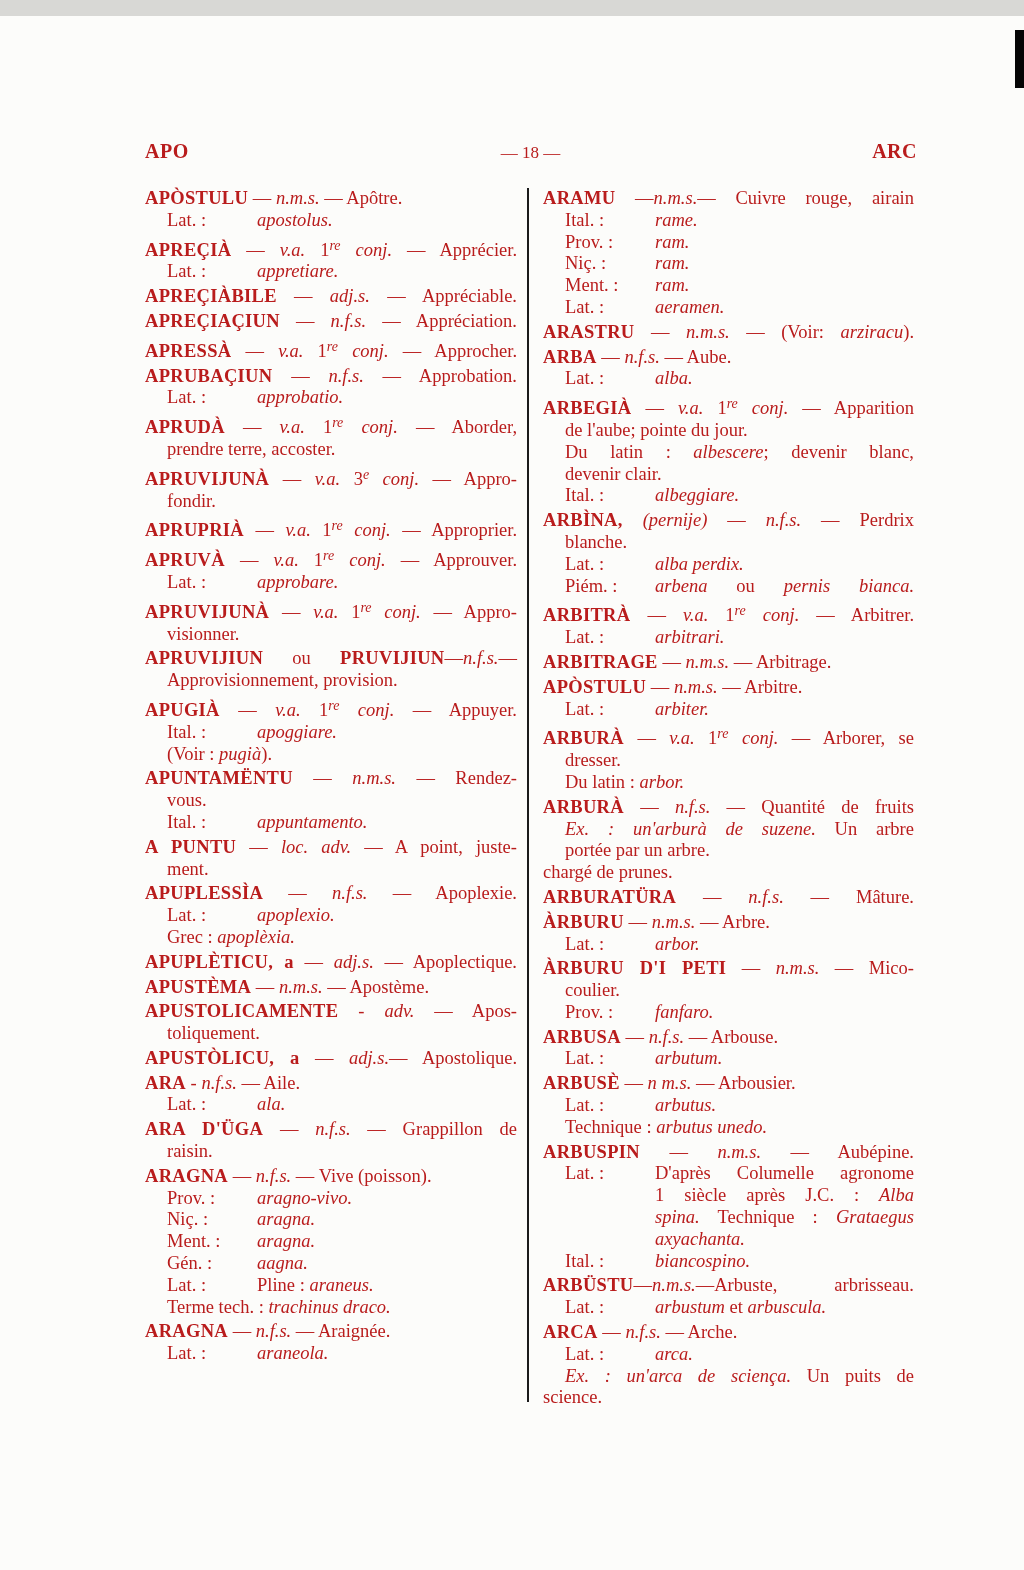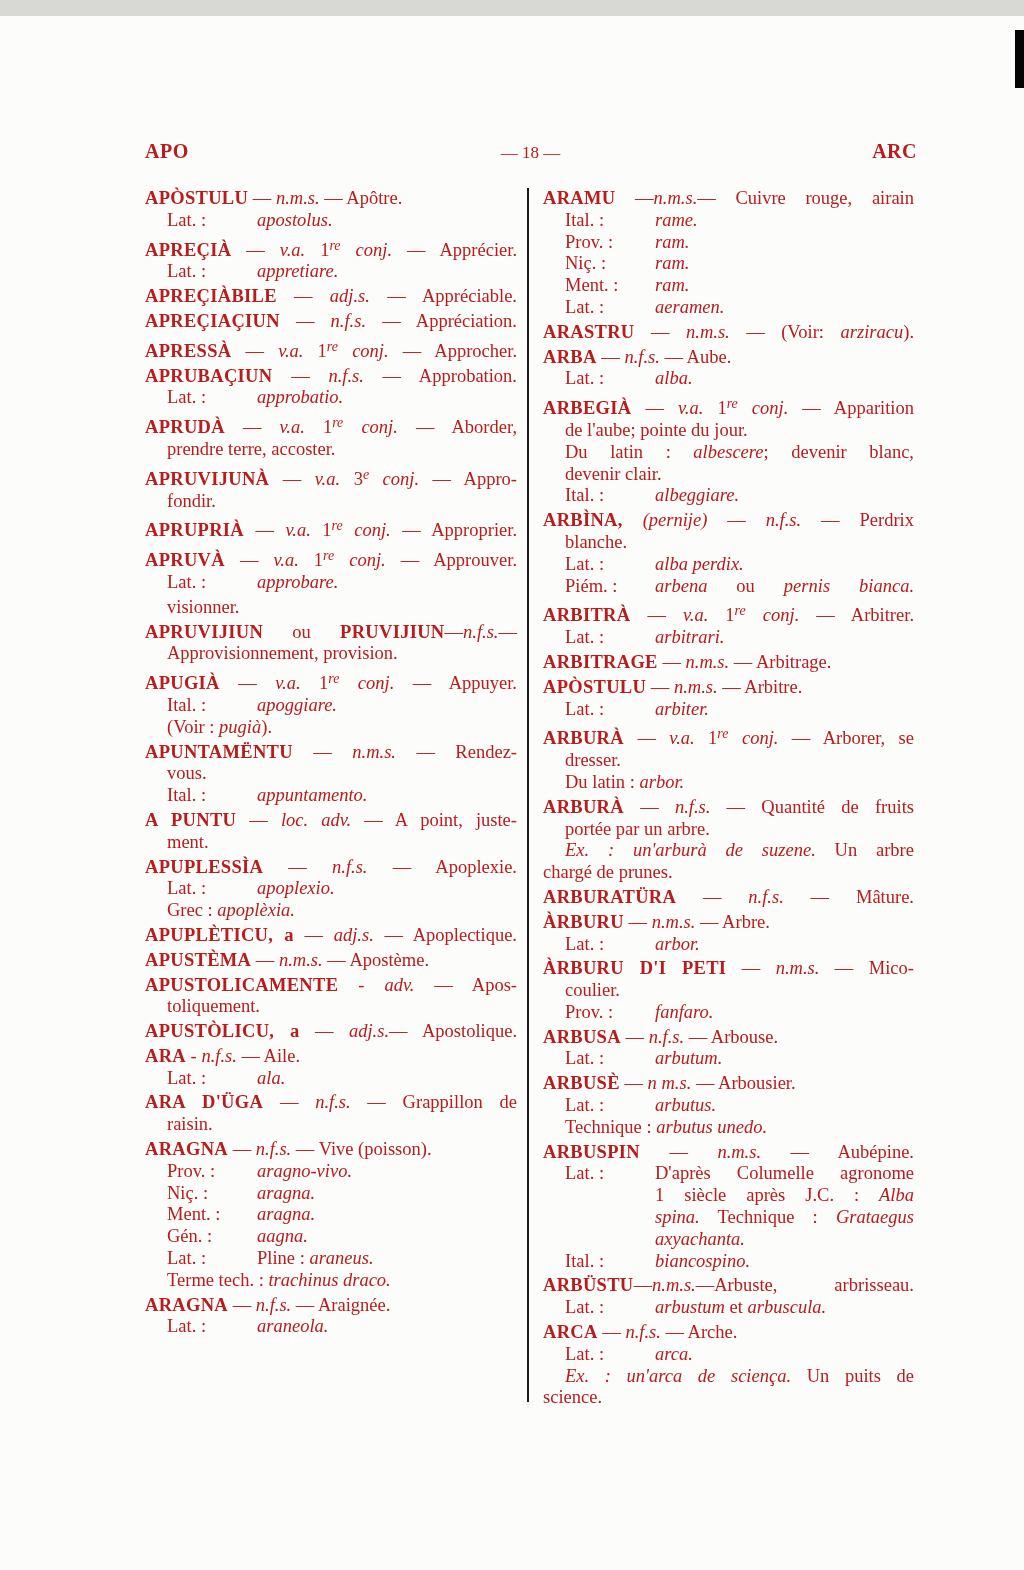--- a/index.html
+++ b/index.html
@@ -73,20 +73,21 @@
           <div class="line c1"><span class="sg-n">fondir.</span></div>
         </div>
         <div class="entry">
           <div class="line def j"><span class="sg-b">APRUPRIÀ</span><span class="sg-n"> — </span><span class="sg-i">v.a.</span><span class="sg-n"> 1</span><span class="sg-s">re</span><span class="sg-i"> conj.</span><span class="sg-n"> — Approprier.</span></div>
         </div>
         <div class="entry">
           <div class="line def j"><span class="sg-b">APRUVÀ</span><span class="sg-n"> — </span><span class="sg-i">v.a.</span><span class="sg-n"> 1</span><span class="sg-s">re</span><span class="sg-i"> conj.</span><span class="sg-n"> — Approuver.</span></div>
           <div class="line lv"><span class="lab">Lat. :</span><span class="sg-i">approbare.</span></div>
         </div>
         <div class="entry">
+          <div class="line def j"><span class="sg-b">APRUVIJUNÀ</span><span class="sg-n"> — </span><span class="sg-i">v.a.</span><span class="sg-n"> 1</span><span class="sg-s">re</span><span class="sg-i"> conj.</span><span class="sg-n"> — Appro-</span></div>
           <div class="line c1"><span class="sg-n">visionner.</span></div>
         </div>
         <div class="entry">
           <div class="line def j"><span class="sg-b">APRUVIJIUN</span><span class="sg-n"> ou </span><span class="sg-b">PRUVIJIUN</span><span class="sg-n">—</span><span class="sg-i">n.f.s.</span><span class="sg-n">—</span></div>
           <div class="line c1"><span class="sg-n">Approvisionnement, provision.</span></div>
         </div>
         <div class="entry">
           <div class="line def j"><span class="sg-b">APUGIÀ</span><span class="sg-n"> — </span><span class="sg-i">v.a.</span><span class="sg-n"> 1</span><span class="sg-s">re</span><span class="sg-i"> conj.</span><span class="sg-n"> — Appuyer.</span></div>
           <div class="line lv"><span class="lab">Ital. :</span><span class="sg-i">apoggiare.</span></div>
           <div class="line c1"><span class="sg-n">(Voir : </span><span class="sg-i">pugià</span><span class="sg-n">).</span></div>
@@ -181,22 +182,22 @@
           <div class="line def"><span class="sg-b">APÒSTULU</span><span class="sg-n"> — </span><span class="sg-i">n.m.s.</span><span class="sg-n"> — Arbitre.</span></div>
           <div class="line lv"><span class="lab">Lat. :</span><span class="sg-i">arbiter.</span></div>
         </div>
         <div class="entry">
           <div class="line def j"><span class="sg-b">ARBURÀ</span><span class="sg-n"> — </span><span class="sg-i">v.a.</span><span class="sg-n"> 1</span><span class="sg-s">re</span><span class="sg-i"> conj.</span><span class="sg-n"> — Arborer, se</span></div>
           <div class="line c1"><span class="sg-n">dresser.</span></div>
           <div class="line c1"><span class="sg-n">Du latin : </span><span class="sg-i">arbor.</span></div>
         </div>
         <div class="entry">
           <div class="line def j"><span class="sg-b">ARBURÀ</span><span class="sg-n"> — </span><span class="sg-i">n.f.s.</span><span class="sg-n"> — Quantité de fruits</span></div>
+          <div class="line c1 j"><span class="sg-i">Ex. : un'arburà de suzene.</span><span class="sg-n"> Un arbre</span></div>
           <div class="line c1"><span class="sg-n">portée par un arbre.</span></div>
-          <div class="line c1 j"><span class="sg-i">Ex. : un'arburà de suzene.</span><span class="sg-n"> Un arbre</span></div>
           <div class="line c0"><span class="sg-n">chargé de prunes.</span></div>
         </div>
         <div class="entry">
           <div class="line def j"><span class="sg-b">ARBURATÜRA</span><span class="sg-n"> — </span><span class="sg-i">n.f.s.</span><span class="sg-n"> — Mâture.</span></div>
         </div>
         <div class="entry">
           <div class="line def"><span class="sg-b">ÀRBURU</span><span class="sg-n"> — </span><span class="sg-i">n.m.s.</span><span class="sg-n"> — Arbre.</span></div>
           <div class="line lv"><span class="lab">Lat. :</span><span class="sg-i">arbor.</span></div>
         </div>
         <div class="entry">

